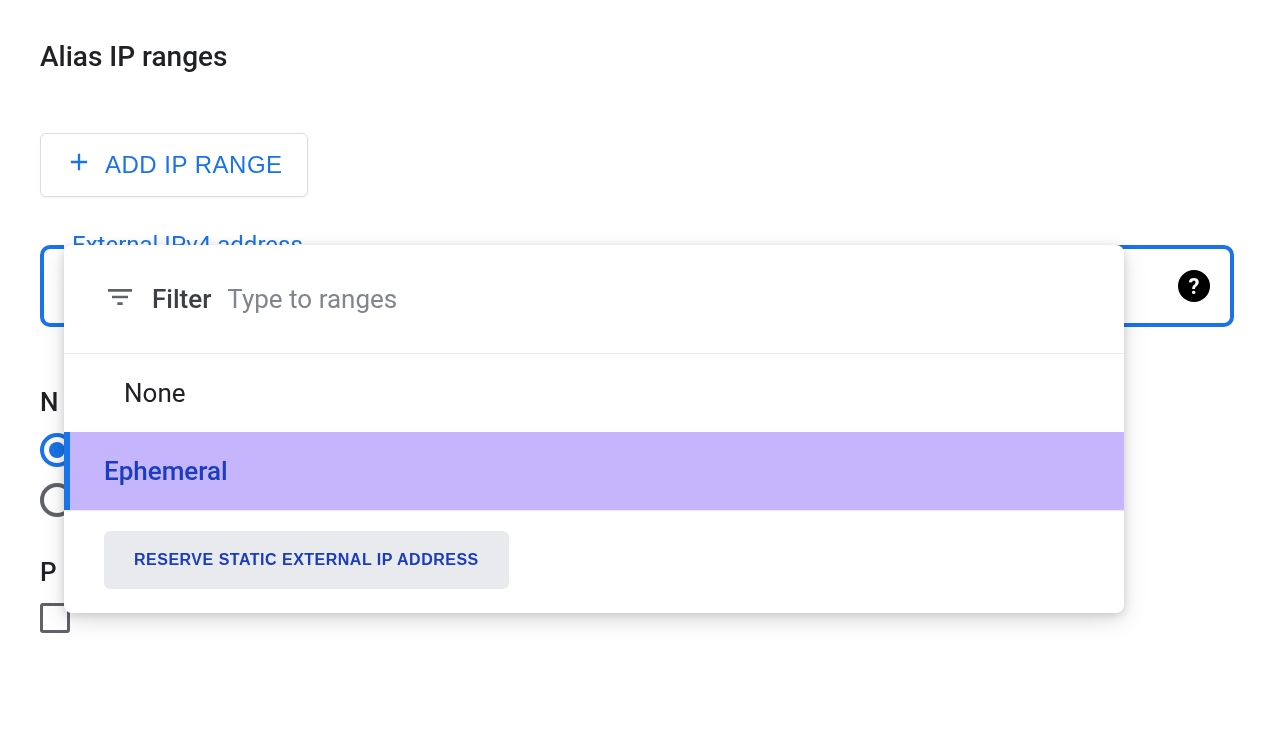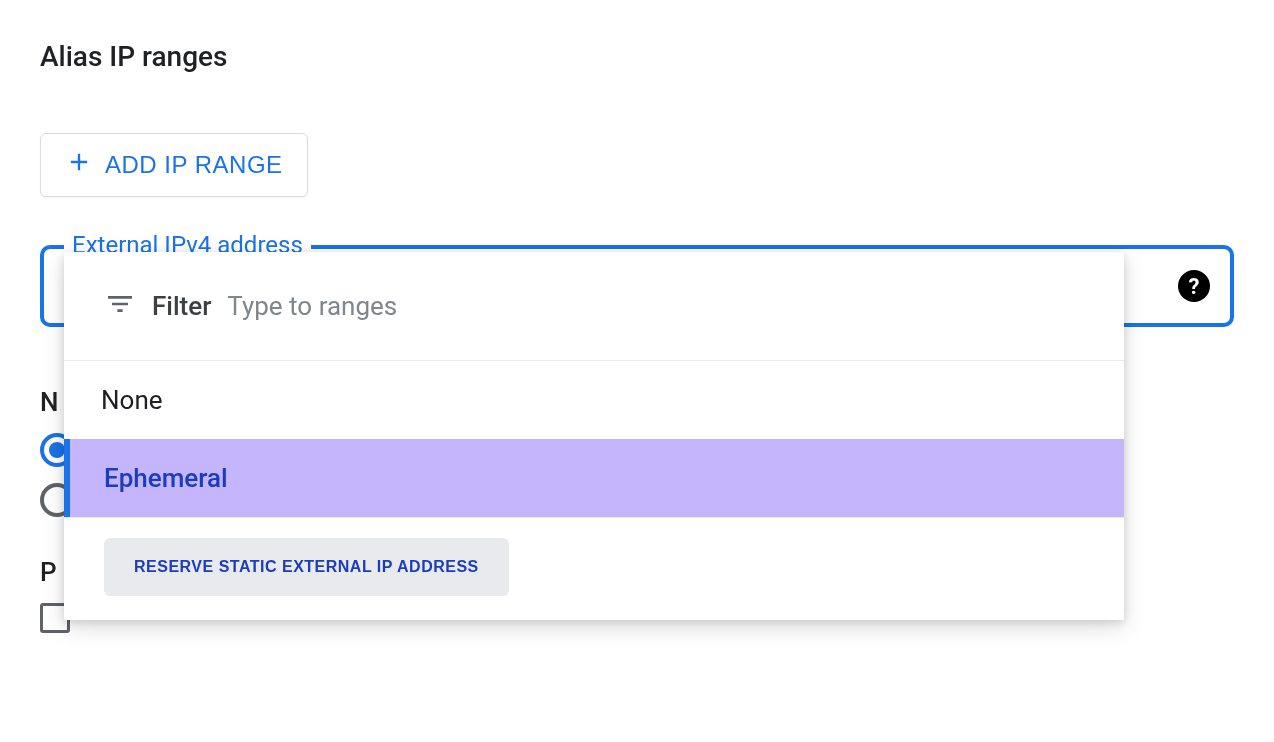--- a/index.html
+++ b/index.html
@@ -72,26 +72,26 @@
       display: flex;
       align-items: center;
       justify-content: center;
       color: #fff;
       font-weight: bold;
       font-size: 22px;
       cursor: pointer;
     }
     .dropdown {
       position: absolute;
-      top: 7px;
+      top: 0px;
       left: 24px;
       width: 1060px;
       background: #fff;
       box-shadow: 0 2px 10px rgba(0,0,0,0.15), 0 8px 24px rgba(0,0,0,0.12);
-      border-radius: 2px;
+      border-radius: 8px;
       z-index: 10;
     }
     .filter-row {
       display: flex;
       align-items: center;
       gap: 16px;
       padding: 36px 40px;
       border-bottom: 1px solid #e8eaed;
     }
     .filter-icon svg {
@@ -102,21 +102,21 @@
       font-size: 26px;
       color: #3c4043;
       font-weight: 500;
     }
     .filter-placeholder {
       font-size: 26px;
       color: #80868b;
       font-weight: 400;
     }
     .dropdown-option {
-      padding: 24px 37px;
+      padding: 24px 60px;
       font-size: 26px;
       color: #202124;
       cursor: pointer;
     }
     .dropdown-option.selected {
       background: #c4b5fd;
       color: #1a3cbf;
       border-left: 6px solid #1a73e8;
       padding-left: 34px;
       font-weight: 500;

